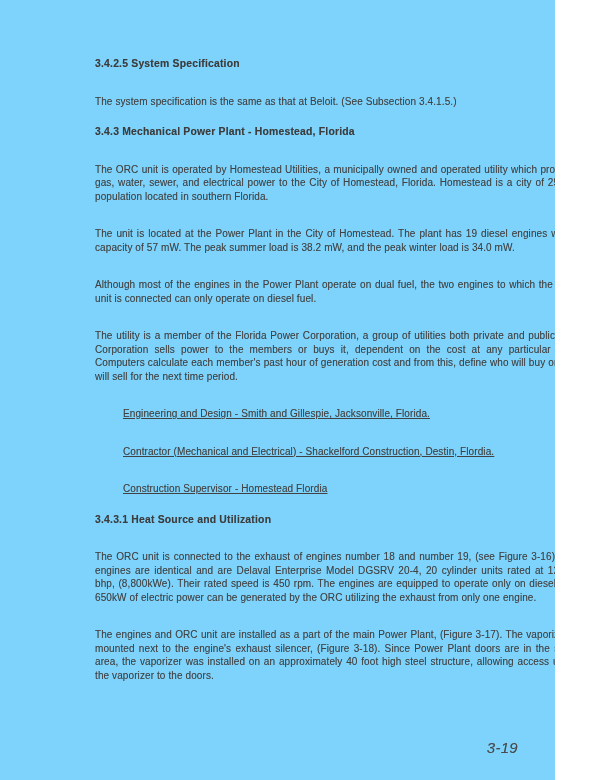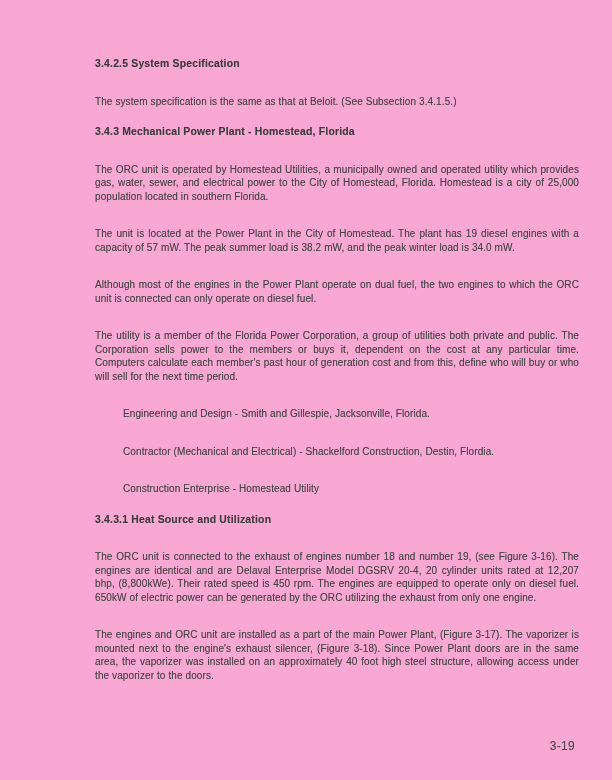--- a/index.html
+++ b/index.html
@@ -2,23 +2,23 @@
 <html><head>
 <meta charset="utf-8">
 <style>
   html, body {
     margin: 0;
     padding: 0;
     background: #ffffff;
   }
   .page {
     position: relative;
-    width: 612px;
+    width: 555px;
     height: 780px;
-    background: #f9a8d4;
+    background: #7dd3fc;
     overflow: hidden;
     font-family: "Liberation Sans", "DejaVu Sans", sans-serif;
     color: #424242;
     -webkit-font-smoothing: antialiased;
   }
   .content {
     position: absolute;
     left: 95px;
     top: 44px;
     width: 484px;
@@ -37,49 +37,51 @@
     font-size: 10px;
     line-height: 13.5px;
     letter-spacing: 0.1px;
     margin: 24px 0 0 0;
     text-align: justify;
     text-shadow: 0 0 0.6px rgba(70,70,70,0.4);
   }
   .content p.indent {
     margin-left: 28px;
     text-align: left;
+    text-decoration: underline;
   }
   .page-number {
     position: absolute;
     right: 37px;
     top: 739px;
-    font-size: 12px;
+    font-size: 15px;
     letter-spacing: 0.3px;
     color: #4a4a4a;
     text-shadow: 0 0 0.6px rgba(70,70,70,0.4);
+    font-style: italic;
   }
 </style>
 </head>
 <body>
 
 <div class="page">
   <div class="content">
 
     <h2>3.4.2.5 System Specification</h2>
     <p>The system specification is the same as that at Beloit. (See Subsection 3.4.1.5.)</p>
 
     <h2>3.4.3 Mechanical Power Plant - Homestead, Florida</h2>
     <p>The ORC unit is operated by Homestead Utilities, a municipally owned and operated utility which provides gas, water, sewer, and electrical power to the City of Homestead, Florida. Homestead is a city of 25,000 population located in southern Florida.</p>
     <p>The unit is located at the Power Plant in the City of Homestead. The plant has 19 diesel engines with a capacity of 57 mW. The peak summer load is 38.2 mW, and the peak winter load is 34.0 mW.</p>
     <p>Although most of the engines in the Power Plant operate on dual fuel, the two engines to which the ORC unit is connected can only operate on diesel fuel.</p>
     <p>The utility is a member of the Florida Power Corporation, a group of utilities both private and public. The Corporation sells power to the members or buys it, dependent on the cost at any particular time. Computers calculate each member's past hour of generation cost and from this, define who will buy or who will sell for the next time period.</p>
 
     <p class="indent">Engineering and Design - Smith and Gillespie, Jacksonville, Florida.</p>
     <p class="indent">Contractor (Mechanical and Electrical) - Shackelford Construction, Destin, Flordia.</p>
-    <p class="indent">Construction Enterprise - Homestead Utility</p>
+    <p class="indent">Construction Supervisor - Homestead Flordia</p>
 
 
     <h2>3.4.3.1 Heat Source and Utilization</h2>
     <p>The ORC unit is connected to the exhaust of engines number 18 and number 19, (see Figure 3-16). The engines are identical and are Delaval Enterprise Model DGSRV 20-4, 20 cylinder units rated at 12,207 bhp, (8,800kWe). Their rated speed is 450 rpm. The engines are equipped to operate only on diesel fuel. 650kW of electric power can be generated by the ORC utilizing the exhaust from only one engine.</p>
 
     <p>The engines and ORC unit are installed as a part of the main Power Plant, (Figure 3-17). The vaporizer is mounted next to the engine's exhaust silencer, (Figure 3-18). Since Power Plant doors are in the same area, the vaporizer was installed on an approximately 40 foot high steel structure, allowing access under the vaporizer to the doors.</p>
 
   </div>
 
   <div class="page-number">3-19</div>

